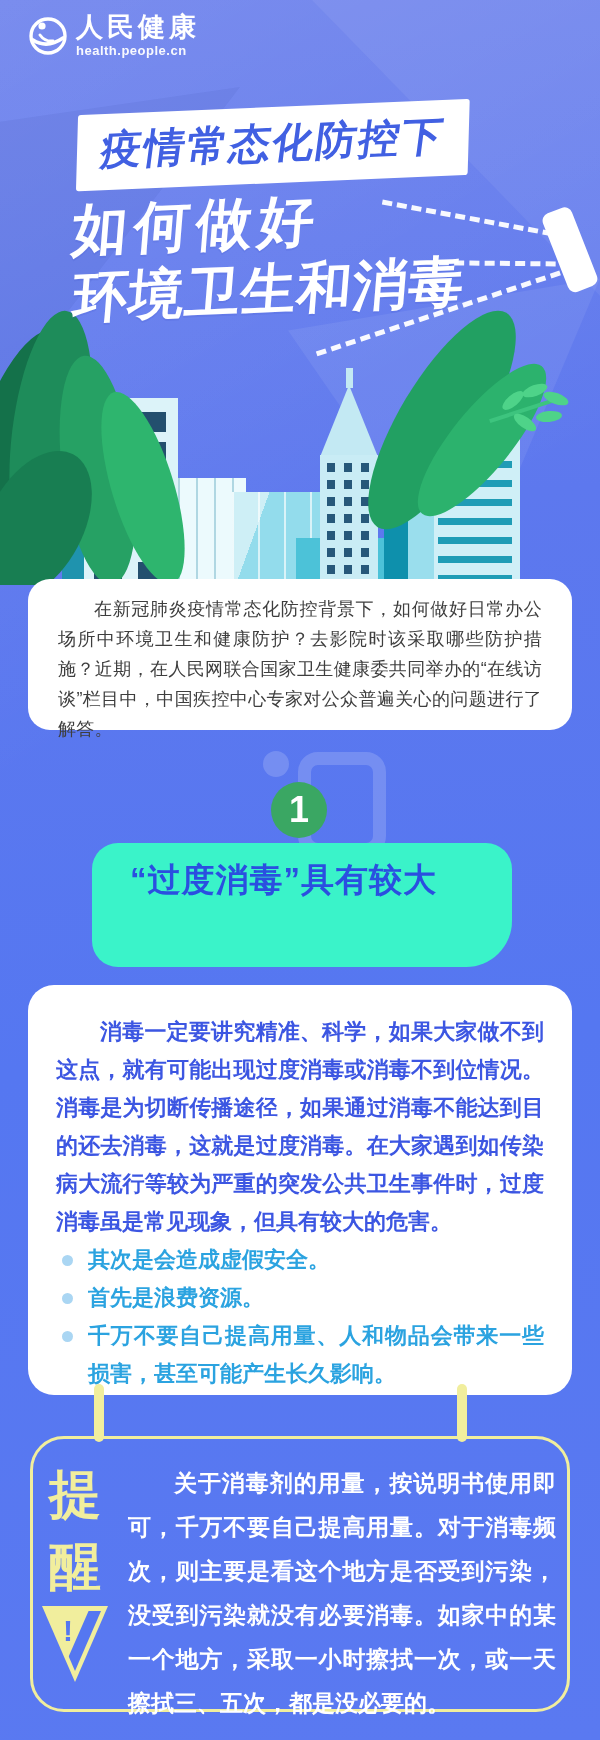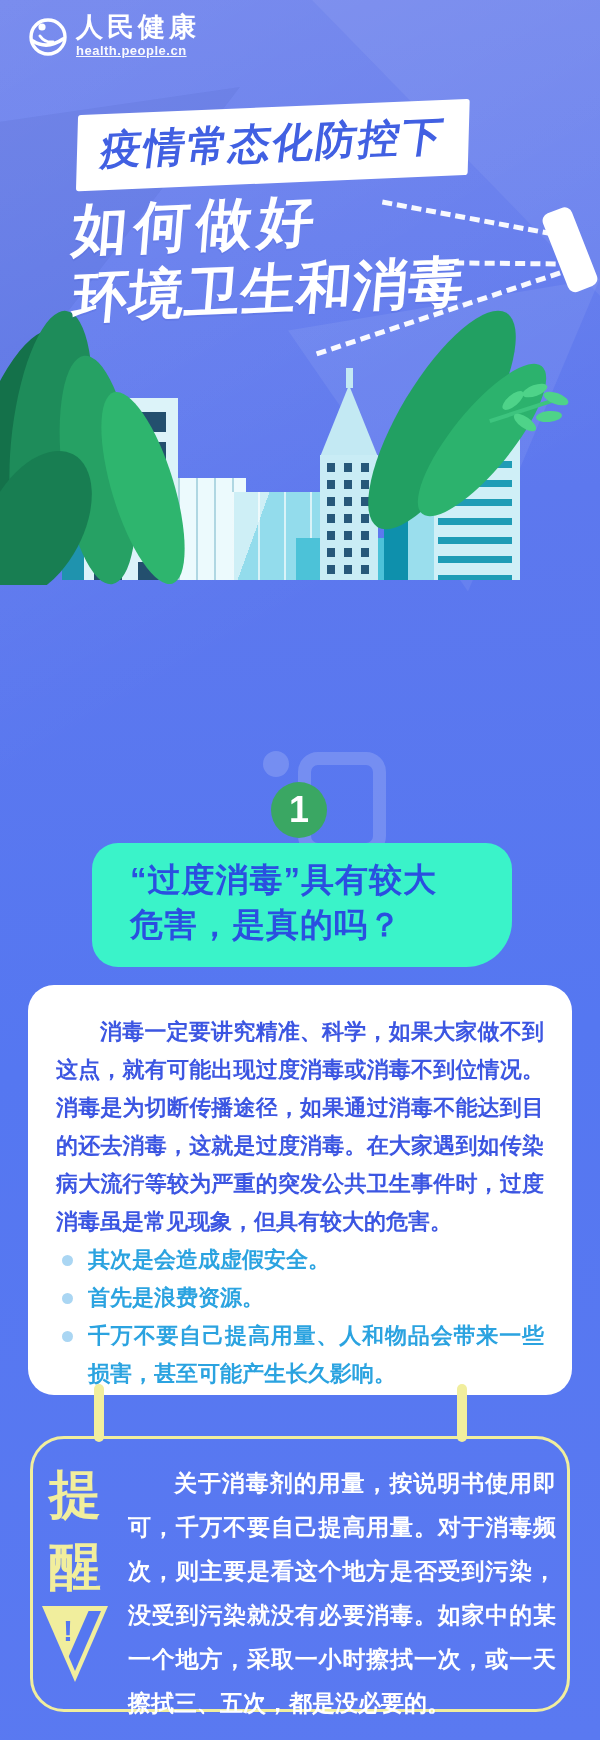--- a/index.html
+++ b/index.html
@@ -8,24 +8,24 @@
     background:linear-gradient(175deg,#6b80ec 0%,#5d78ee 30%,#5577f1 60%,#5a79f1 100%);
     font-family:"Liberation Sans","DejaVu Sans",sans-serif;
   }
   .facet{position:absolute;inset:0;pointer-events:none;}
   .facet1{background:linear-gradient(150deg,rgba(255,255,255,0.10),rgba(255,255,255,0) 38%);}
   .facet2{background:rgba(255,255,255,0.06);clip-path:polygon(52% 0,100% 0,100% 17%);}
   .facet3{background:rgba(25,35,120,0.06);clip-path:polygon(0 7%,40% 5%,0 23%);}
   .facet4{background:rgba(255,255,255,0.07);clip-path:polygon(48% 19%,100% 16%,78% 34%);}
 
   
-  .header{position:absolute;left:26px;top:12px;display:flex;align-items:flex-end;z-index:4;}
+  .header{position:absolute;left:26px;top:12px;display:flex;align-items:center;z-index:4;}
   .logo-icon{width:44px;height:44px;margin-right:6px;}
   .brand-name{color:#fff;font-size:27px;font-weight:bold;letter-spacing:4px;line-height:30px;}
-  .brand-domain{color:#fff;font-size:13px;font-weight:bold;letter-spacing:.5px;opacity:.95;margin-top:1px;text-decoration:underline;}
+  .brand-domain{color:#fff;font-size:13px;font-weight:bold;letter-spacing:.5px;opacity:.95;margin-top:1px;}
 
   
   .hero{position:absolute;inset:0;z-index:3;transform:rotate(-2.4deg);transform-origin:300px 220px;}
   .kicker-box{position:absolute;left:80px;top:106px;background:#fff;padding:9px 24px 12px;
     transform:skewX(-4deg);border-radius:3px;}
   .kicker-text{display:inline-block;color:#4160e2;font-size:41px;font-weight:bold;
     letter-spacing:2px;transform:skewX(-6deg);}
   .hero-l1{position:absolute;left:72px;top:184px;color:#fff;font-size:56px;font-weight:bold;
     letter-spacing:6px;transform:skewX(-7deg);text-shadow:0 2px 0 rgba(60,80,200,.15);}
   .hero-l2{position:absolute;left:70px;top:252px;color:#fff;font-size:55px;font-weight:bold;
@@ -192,30 +192,32 @@
     <div class="leafR1"></div>
     <div class="leafR2"></div>
     <div class="stem"></div>
     <div class="lfl lfl1"></div>
     <div class="lfl lfl2"></div>
     <div class="lfl lfl3"></div>
     <div class="lfl lfl4"></div>
     <div class="lfl lfl5"></div>
   </div>
 
+  <div class="intro-card">
+    <p>在新冠肺炎疫情常态化防控背景下，如何做好日常办公场所中环境卫生和健康防护？去影院时该采取哪些防护措施？近期，在人民网联合国家卫生健康委共同举办的“在线访谈”栏目中，中国疾控中心专家对公众普遍关心的问题进行了解答。</p>
+  </div>
 
   <div class="wm-dot"></div>
   <div class="wm-square"></div>
   <div class="q-badge">
     <span>1</span>
   </div>
 
   <div class="question-box">
     <div class="ql">“过度消毒”具有较大</div>
-    <div class="ql">危害，是真的吗？</div>
   </div>
 
   <div class="answer-card">
     <p>消毒一定要讲究精准、科学，如果大家做不到这点，就有可能出现过度消毒或消毒不到位情况。消毒是为切断传播途径，如果通过消毒不能达到目的还去消毒，这就是过度消毒。在大家遇到如传染病大流行等较为严重的突发公共卫生事件时，过度消毒虽是常见现象，但具有较大的危害。</p>
     <ul>
       <li>
         <span class="dot"></span>
         <span>其次是会造成虚假安全。</span>
       </li>
       <li>

